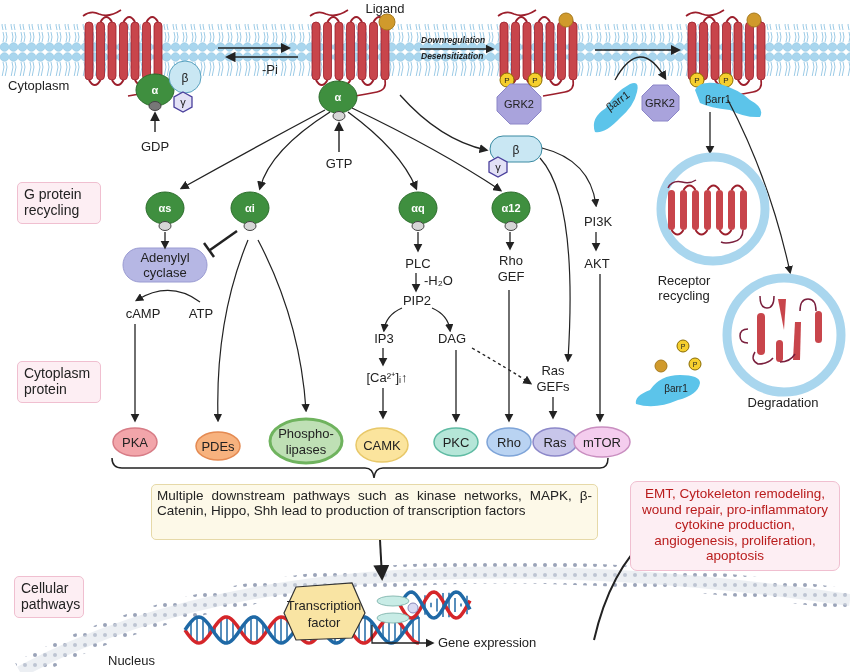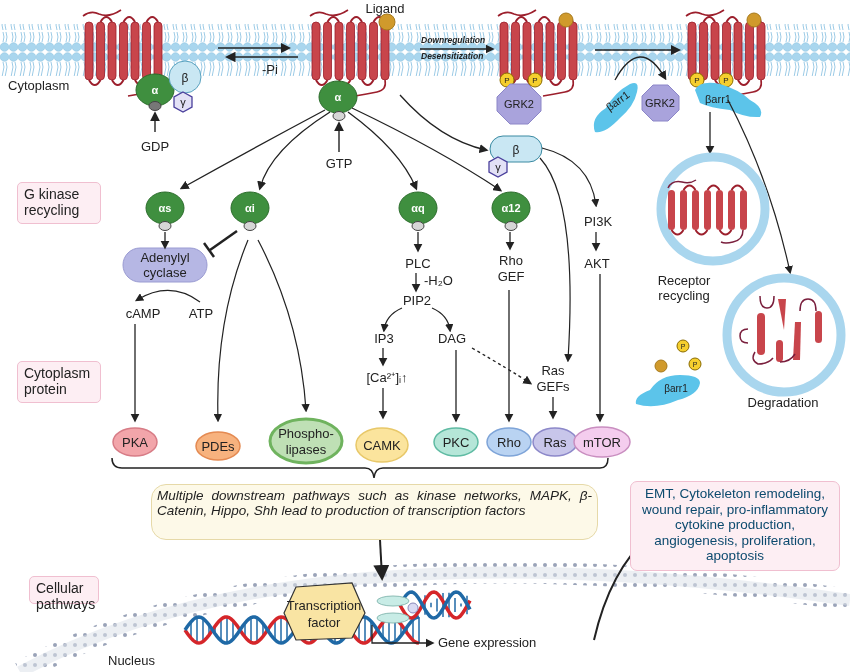--- a/index.html
+++ b/index.html
@@ -1,21 +1,21 @@
 <!DOCTYPE html>
 <html><head>
 <meta charset="utf-8">
 <style>
   html,body{margin:0;padding:0;background:#fff;}
   body{width:850px;height:672px;overflow:hidden;position:relative;font-family:"Liberation Sans",sans-serif;}
   svg{position:absolute;left:0;top:0;}
   .lbl{font-family:"Liberation Sans",sans-serif;fill:#222;}
   .stage{position:absolute;background:#fdeef3;border:1.5px solid #f0bfd0;border-radius:5px;font-size:14px;line-height:16px;color:#222;padding:3px 6px;box-sizing:border-box;}
-  .downbox{position:absolute;left:151px;top:484px;width:447px;height:56px;background:#fdf9e8;border:1.5px solid #e6d9a8;border-radius:15px;font-size:13.5px;line-height:15px;color:#222;padding:3px 5px;box-sizing:border-box;text-align:justify;text-align-last:left;font-style:italic;}
-  .outbox{position:absolute;left:630px;top:481px;width:210px;height:90px;background:#fdeef3;border:1.5px solid #f0bfd0;border-radius:7px;font-size:13.5px;line-height:15.5px;color:#0c4a6e;padding:4px 4px;box-sizing:border-box;text-align:center;}
+  .downbox{position:absolute;left:151px;top:484px;width:447px;height:56px;background:#fdf9e8;border:1.5px solid #e6d9a8;border-radius:5px;font-size:13.5px;line-height:15px;color:#222;padding:3px 5px;box-sizing:border-box;text-align:justify;text-align-last:left;}
+  .outbox{position:absolute;left:630px;top:481px;width:210px;height:90px;background:#fdeef3;border:1.5px solid #f0bfd0;border-radius:7px;font-size:13.5px;line-height:15.5px;color:#b91c1c;padding:4px 4px;box-sizing:border-box;text-align:center;}
 </style>
 </head>
 <body>
 
 <svg id="diagram" width="850" height="672" viewBox="0 0 850 672">
   <defs>
     <marker id="arr" markerWidth="8" markerHeight="8" refX="6" refY="4" orient="auto">
       <path d="M0,0 L8,4 L0,8 Z" fill="#222"></path>
     </marker>
     <marker id="arrs" markerWidth="7" markerHeight="7" refX="5" refY="3.5" orient="auto">
@@ -384,26 +384,26 @@
   <text class="lbl" x="324" y="627" font-size="13" text-anchor="middle">factor</text>
   <ellipse cx="393" cy="601" rx="16" ry="5" fill="#c8ece6" stroke="#8bbcb5"></ellipse>
   <ellipse cx="393" cy="618" rx="16" ry="5" fill="#c8ece6" stroke="#8bbcb5"></ellipse>
   <circle cx="413" cy="608" r="5" fill="#d9daf3" stroke="#8a88b8"></circle>
   <path d="M372,625 L372,643 L432,643" stroke="#222" stroke-width="1.3" fill="none" marker-end="url(#arrs)"></path>
   <text class="lbl" x="438" y="647" font-size="13">Gene expression</text>
   <text class="lbl" x="108" y="665" font-size="13">Nucleus</text>
 </svg>
 
 <div class="stage" style="left:17px;top:182px;width:84px;height:42px;">
-  <div>G kinase</div>
+  <div>G protein</div>
   <div>recycling</div>
 </div>
 <div class="stage" style="left:17px;top:361px;width:84px;height:42px;">
   <div>Cytoplasm</div>
   <div>protein</div>
 </div>
-<div class="stage" style="left:14px;top:576px;width:70px;height:28px;margin-left:15px;">
+<div class="stage" style="left:14px;top:576px;width:70px;height:42px;">
   <div>Cellular</div>
   <div>pathways</div>
 </div>
 
 <div class="downbox">Multiple downstream pathways such as kinase networks, MAPK, β-Catenin, Hippo, Shh lead to production of transcription factors</div>
 <div class="outbox">EMT, Cytokeleton remodeling, wound repair, pro-inflammatory cytokine production, angiogenesis, proliferation, apoptosis</div>
 
 </body></html>

